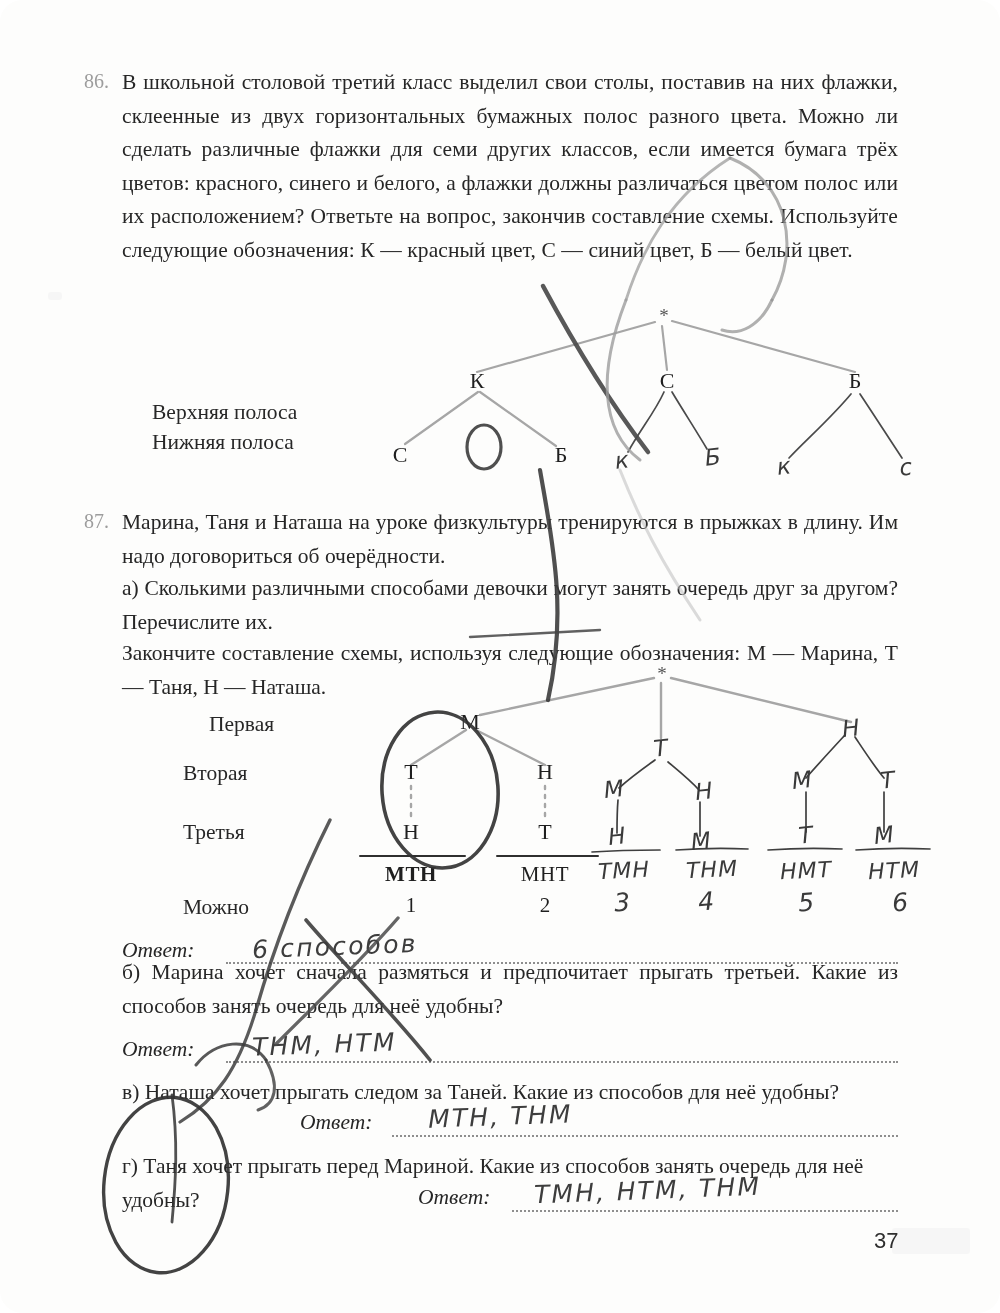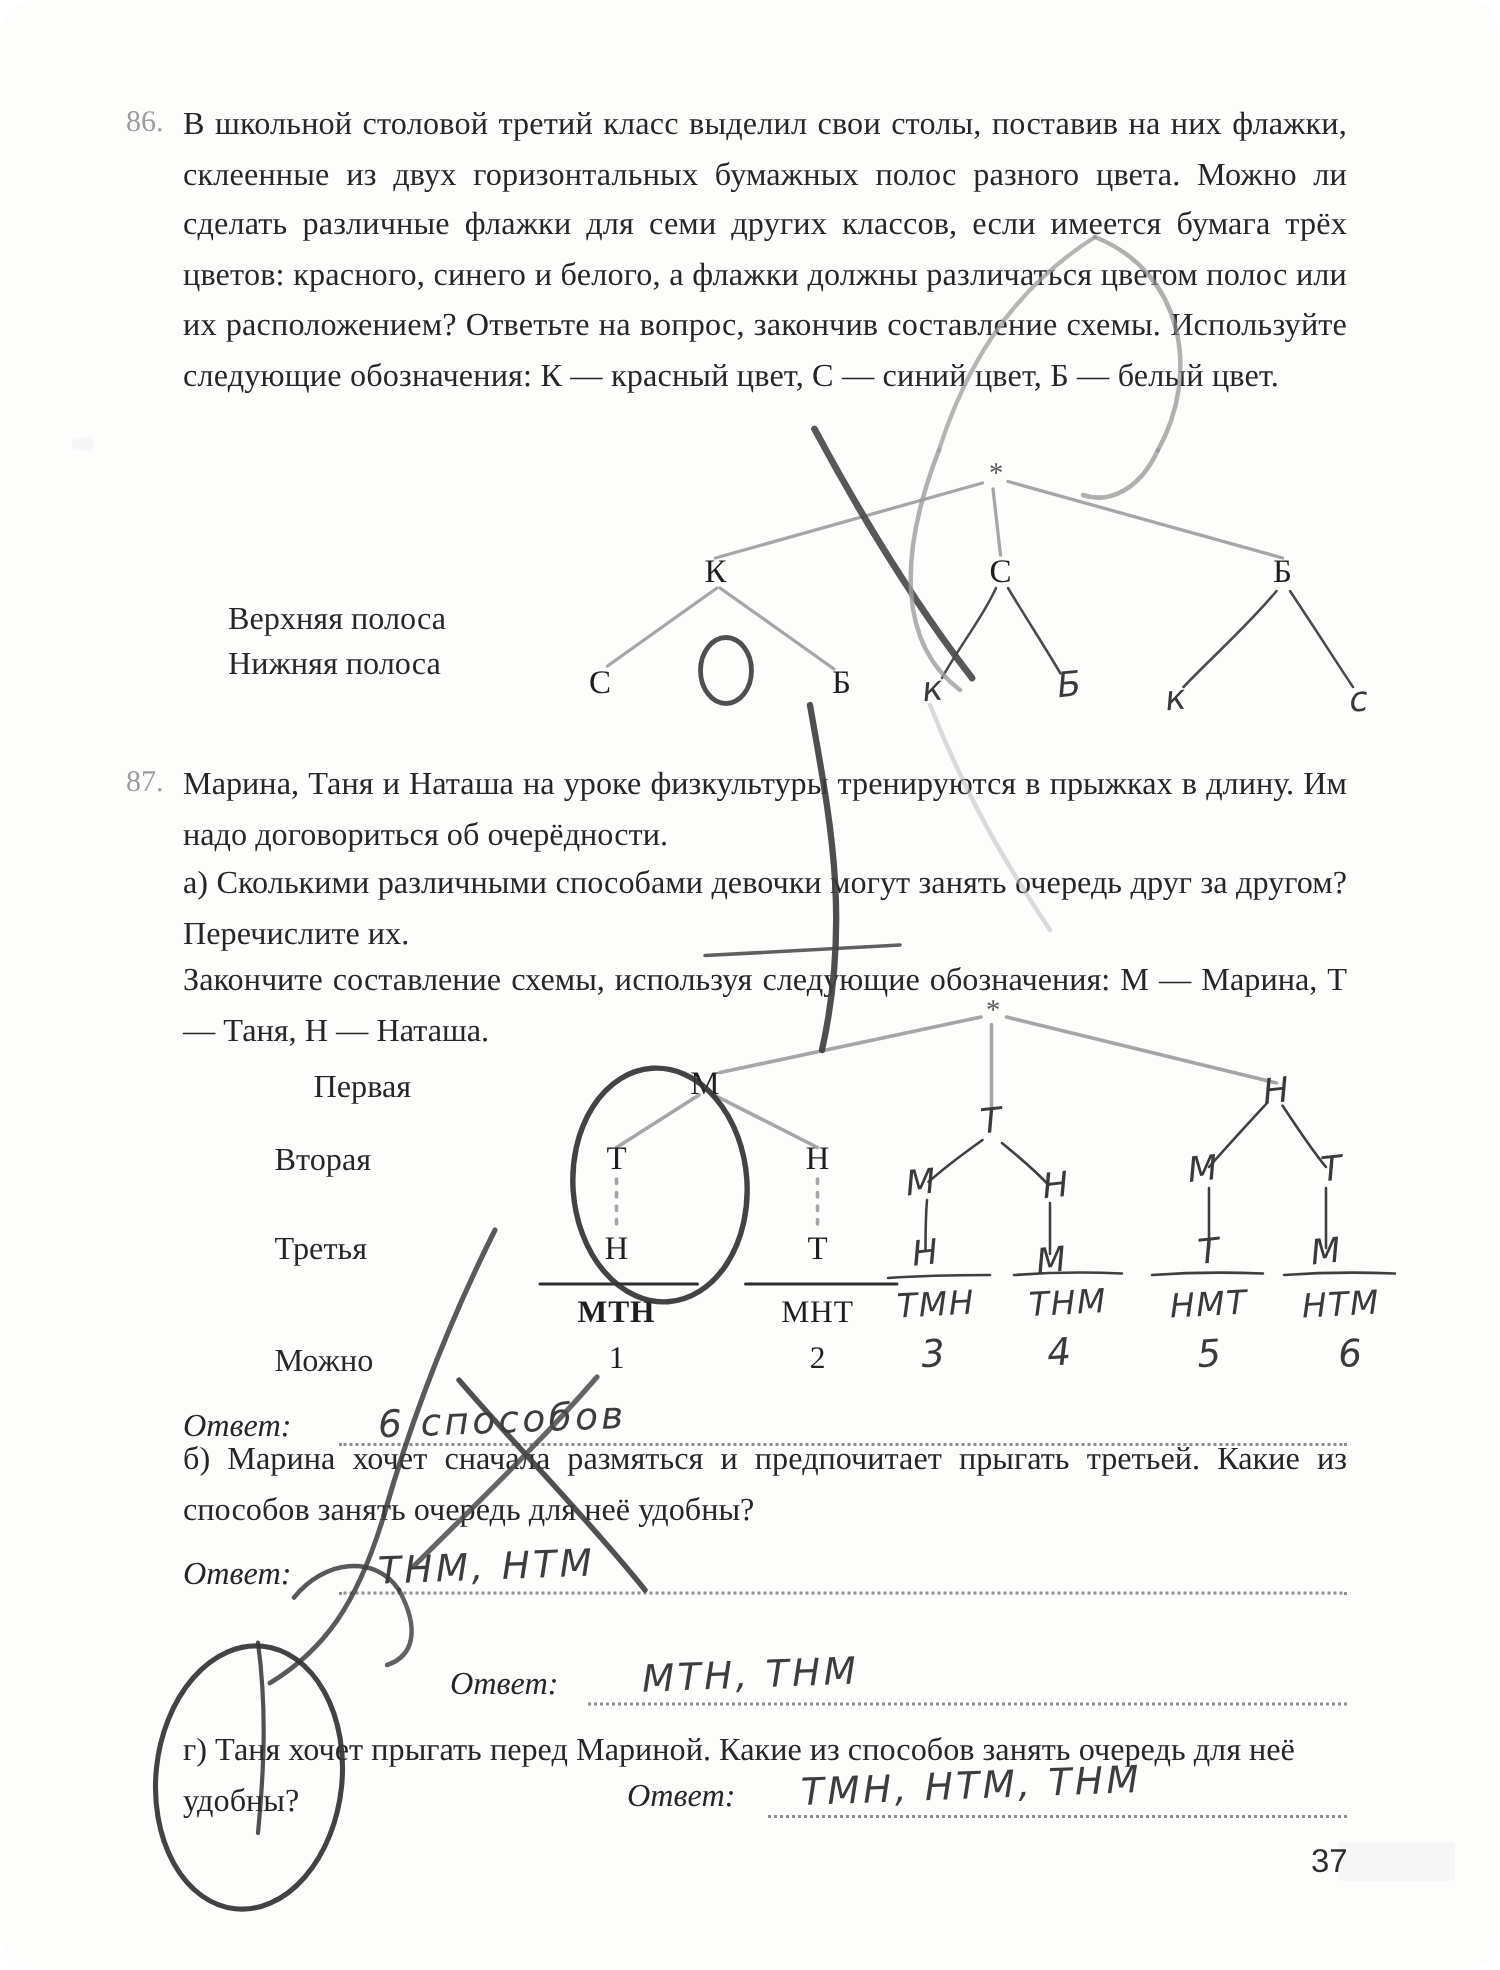--- a/index.html
+++ b/index.html
@@ -284,20 +284,21 @@
   <div class="ans-label" style="left:122px; top:938px;">Ответ:</div>
   <div class="dots" style="left:226px; top:958px; width:672px;"></div>
   <div class="hand hw-answer" style="left:252px; top:932px;">6 способов</div>
 
   <div class="sub" style="left:122px; top:956px; width:776px;">б) Марина хочет сначала размяться и предпочитает прыгать третьей. Какие из способов занять очередь для неё удобны?</div>
 
   <div class="ans-label" style="left:122px; top:1037px;">Ответ:</div>
   <div class="dots" style="left:226px; top:1057px; width:672px;"></div>
   <div class="hand hw-answer" style="left:252px; top:1030px;">ТНМ, НТМ</div>
 
+  <div class="sub tight" style="left:122px; top:1076px; width:776px;">в) Наташа хочет прыгать следом за Таней. Какие из способов для неё удобны?</div>
   <div class="ans-label" style="left:300px; top:1110px;">Ответ:</div>
   <div class="dots" style="left:392px; top:1131px; width:506px;"></div>
   <div class="hand hw-answer" style="left:428px; top:1102px;">МТН, ТНМ</div>
 
   <div class="sub tight" style="left:122px; top:1150px; width:790px;">г) Таня хочет прыгать перед Мариной. Какие из  способов занять очередь для неё удобны?</div>
   <div class="ans-label" style="left:418px; top:1185px;">Ответ:</div>
   <div class="dots" style="left:512px; top:1206px; width:386px;"></div>
   <div class="hand hw-answer" style="left:534px; top:1176px;">ТМН, НТМ, ТНМ</div>
 
   <svg class="overlay">

